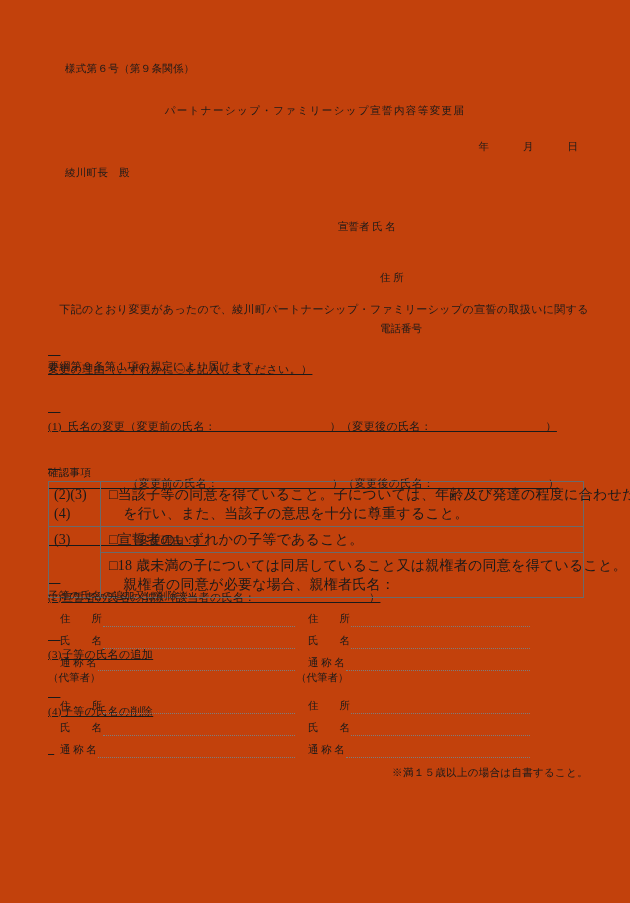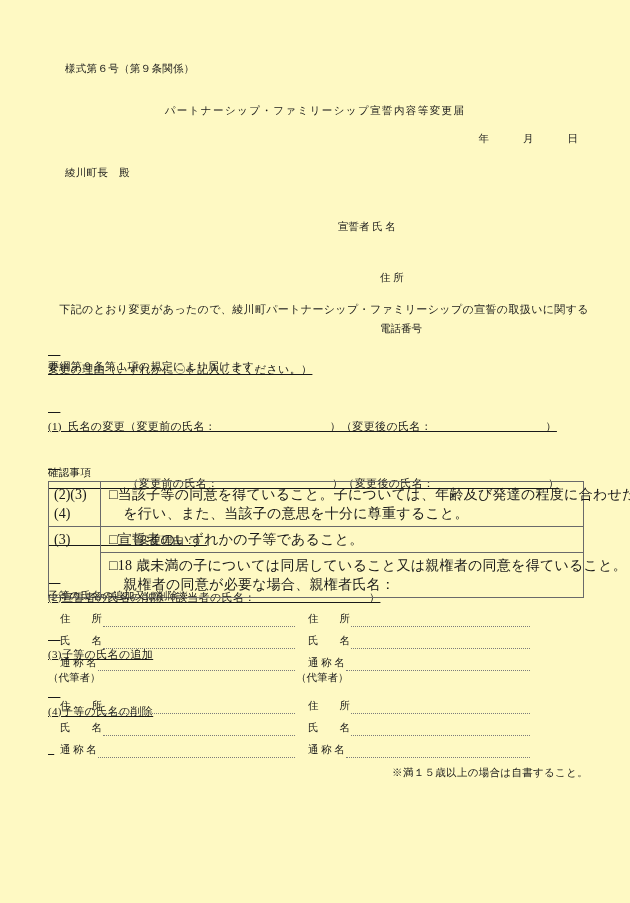--- a/index.html
+++ b/index.html
@@ -9,21 +9,21 @@
     background: #ffffff;
   }
   body {
     font-family: "Liberation Serif", "DejaVu Serif", serif;
     color: #1a1a1a;
   }
   #page {
     position: relative;
     width: 630px;
     height: 903px;
-    background: #fef9c3;
+    background: #c2410c;
     overflow: hidden;
     box-sizing: border-box;
   }
   .abs { position: absolute; }
 
   
   .t {
     font-size: 10.5px;
     line-height: 1.0;
     white-space: pre;
@@ -38,21 +38,21 @@
 
   
   #form-no { left: 65px; top: 64px; }
   #doc-title {
     left: 0; top: 104px; width: 630px;
     text-align: center;
     font-size: 10.5px;
     letter-spacing: 1.4px;
   }
   #date-line {
-    left: 0; top: 132px; width: 578px;
+    left: 0; top: 140px; width: 578px;
     text-align: right;
     font-size: 10.5px;
   }
   #date-line span { display: inline-block; }
   #addressee { left: 65px; top: 168px; }
 
   
   #declarant { left: 338px; top: 186px; font-size: 10.5px; line-height: 21px; }
   #declarant .row { white-space: pre; margin-top: 30px; }
   #declarant .lbl-indent { padding-left: 42px; }

